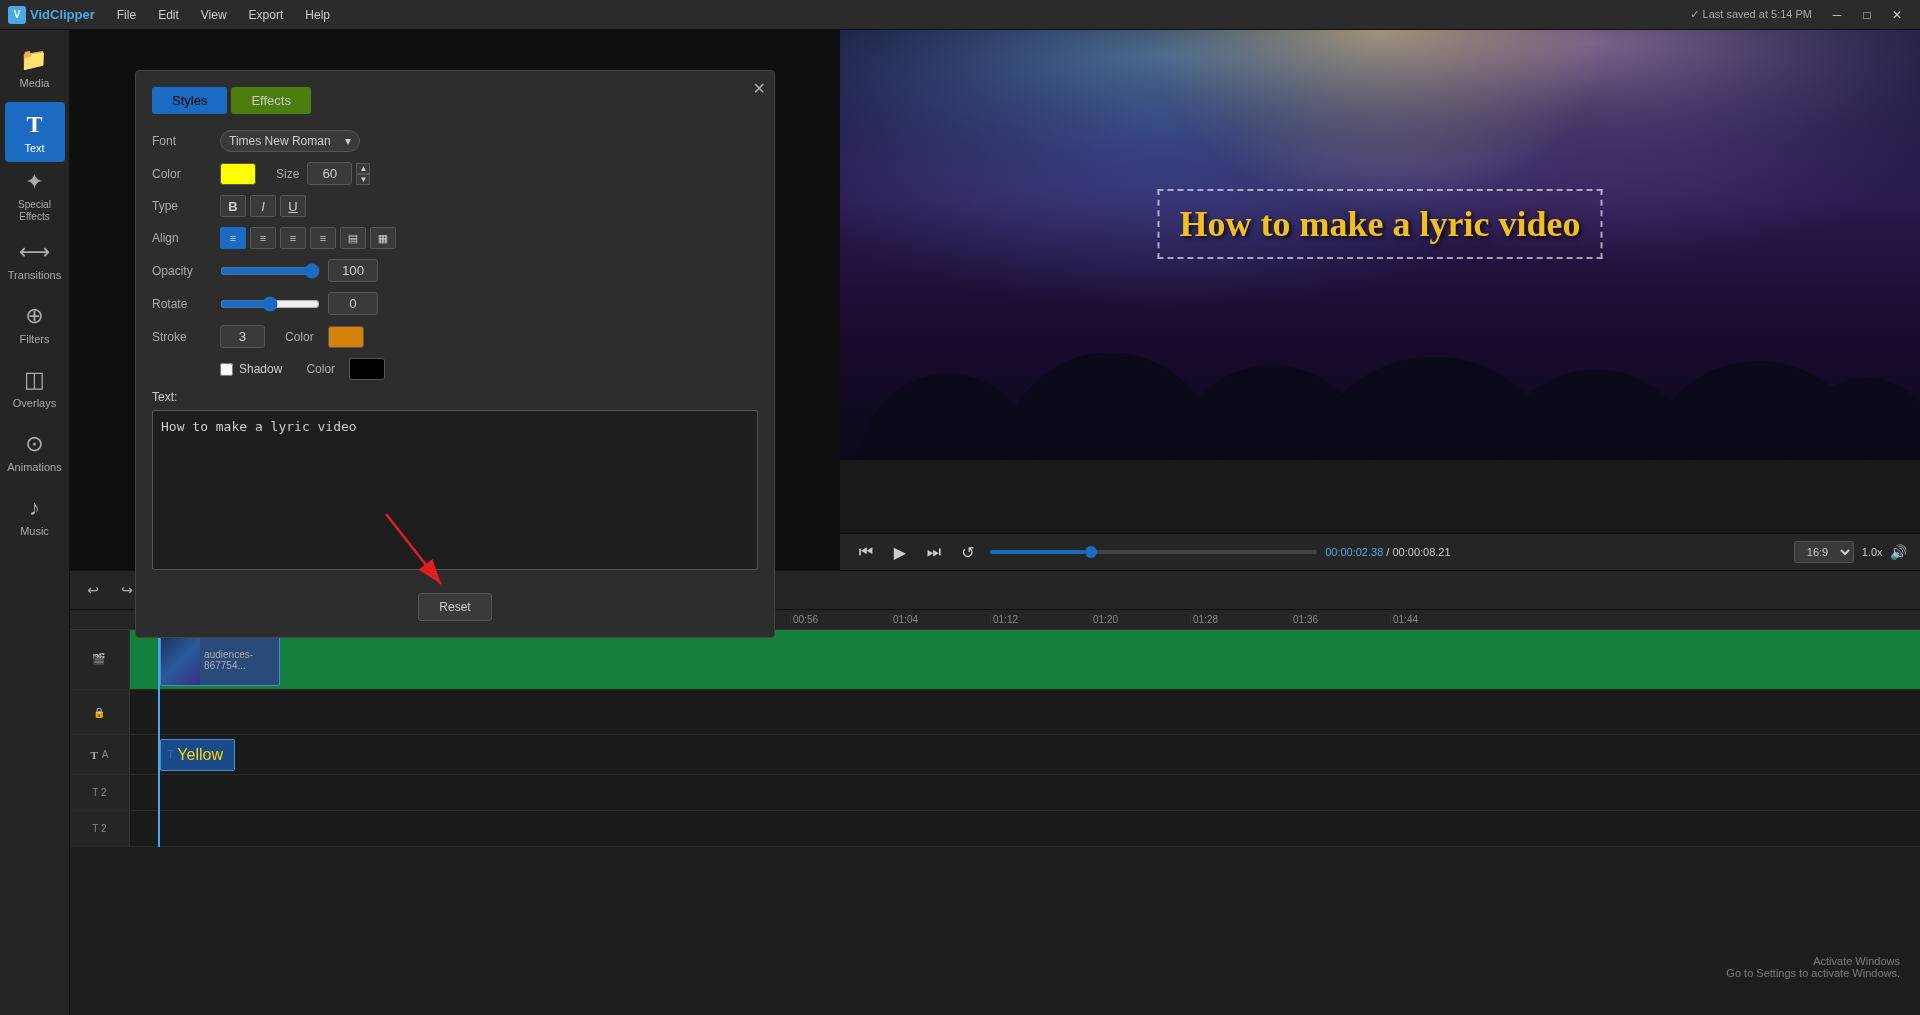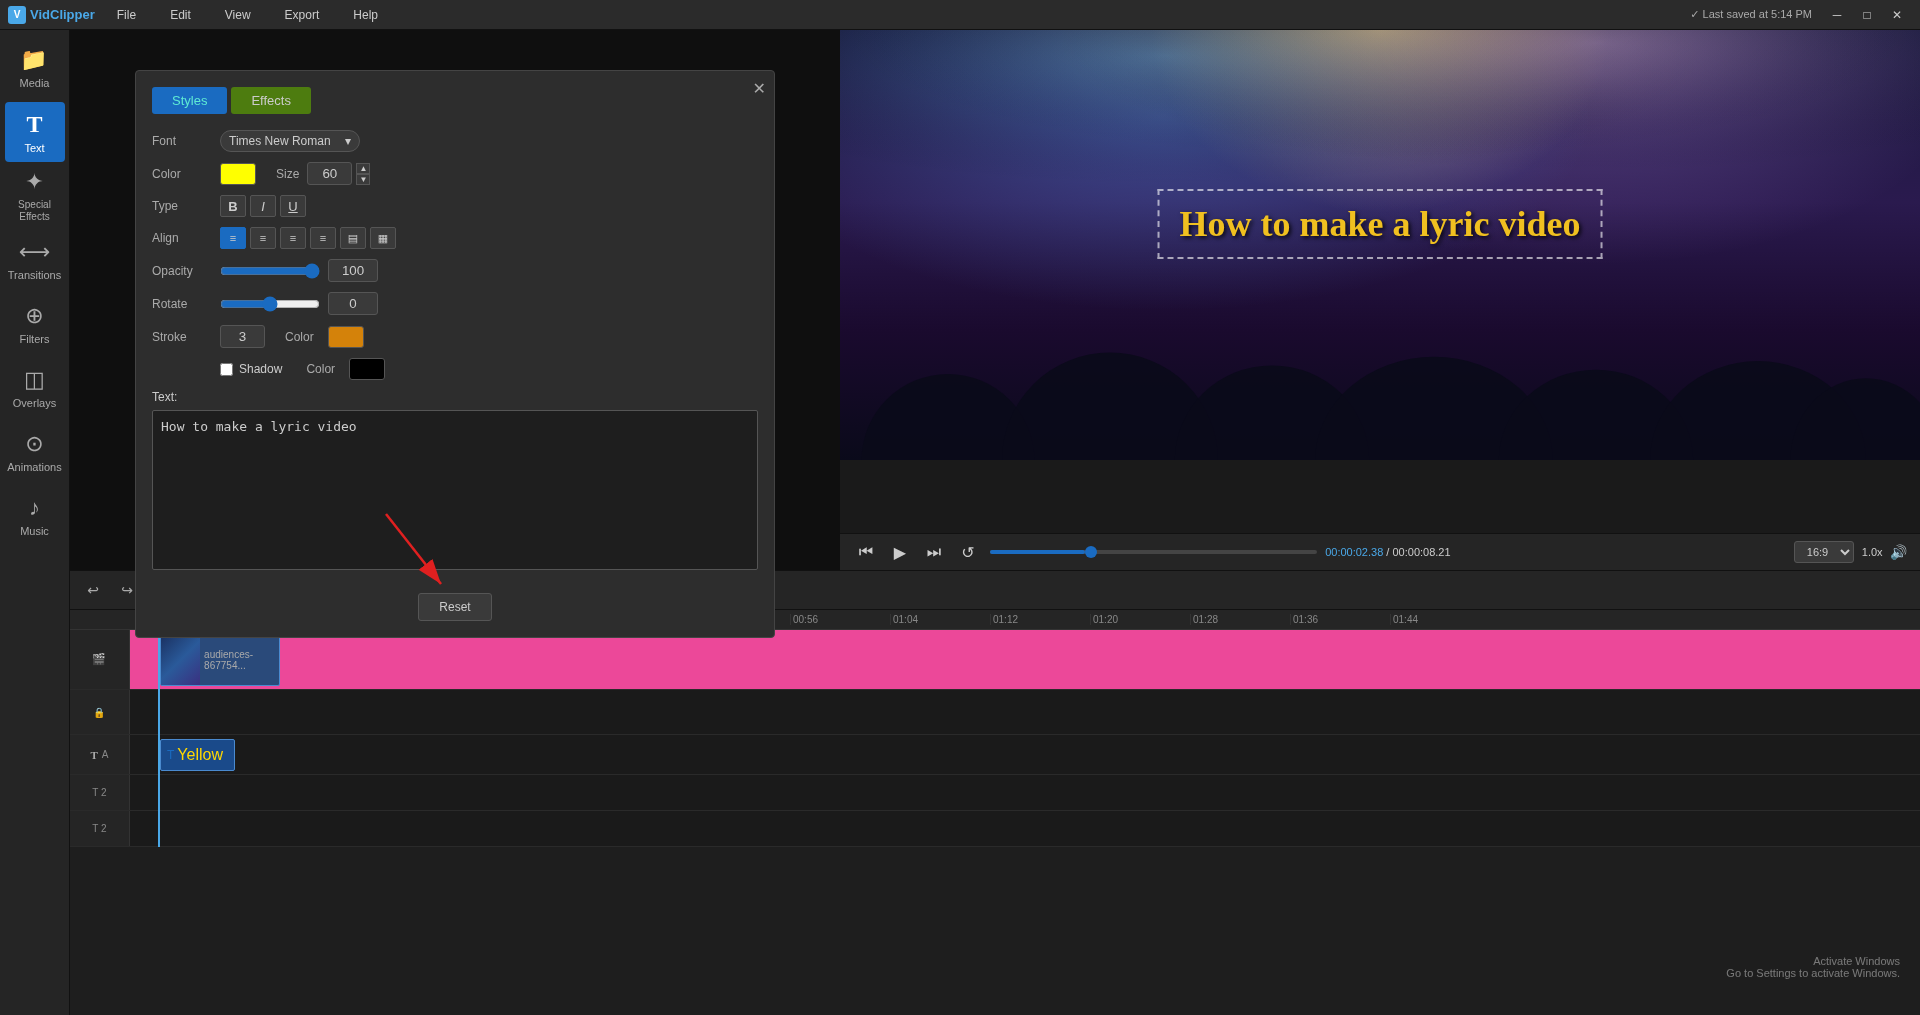--- a/index.html
+++ b/index.html
@@ -5,21 +5,21 @@
     * { box-sizing: border-box; margin: 0; padding: 0; }
     body { background: #1e1e1e; color: #ccc; font-family: 'Segoe UI', Arial, sans-serif; font-size: 12px; overflow: hidden; width: 1920px; height: 1015px; }
 
     
     #titlebar {
       height: 30px; background: #2b2b2b; display: flex; align-items: center; padding: 0 8px;
       border-bottom: 1px solid #111;
     }
     #titlebar .logo { display: flex; align-items: center; gap: 4px; color: #4aa8e8; font-weight: bold; font-size: 13px; margin-right: 12px; }
     #titlebar .logo .logo-icon { width: 18px; height: 18px; background: #4aa8e8; border-radius: 3px; display: flex; align-items: center; justify-content: center; color: white; font-size: 10px; font-weight: bold; }
-    #titlebar .menu-items { display: flex; gap: 14px; justify-content: space-between; }
+    #titlebar .menu-items { display: flex; gap: 2px; justify-content: space-between; }
     #titlebar .menu-item { padding: 4px 10px; color: #ccc; cursor: pointer; font-size: 12px; }
     #titlebar .spacer { flex: 1; }
     #titlebar .saved-status { color: #aaa; font-size: 11px; margin-right: 10px; }
     #titlebar .win-controls { display: flex; gap: 0; }
     #titlebar .win-btn { width: 30px; height: 30px; display: flex; align-items: center; justify-content: center; color: #ccc; cursor: pointer; font-size: 12px; }
 
     
     #main { display: flex; height: calc(1015px - 30px); }
 
     
@@ -32,21 +32,21 @@
     #center { flex: 1; display: flex; flex-direction: column; background: #1e1e1e; position: relative; max-width: 770px; }
 
     
     #modal-overlay { position: absolute; top: 0; left: 0; right: 0; bottom: 0; background: rgba(0,0,0,0.5); z-index: 100; display: flex; align-items: flex-start; justify-content: center; padding-top: 40px; }
     #modal { background: #2d2d2d; border: 1px solid #444; border-radius: 4px; width: 640px; padding: 16px; position: relative; }
     #modal .modal-close { position: absolute; top: 8px; right: 8px; cursor: pointer; color: #aaa; font-size: 16px; }
 
     
     .tab-bar { display: flex; gap: 4px; margin-bottom: 16px; }
     .tab-btn { padding: 6px 20px; border: none; cursor: pointer; border-radius: 3px; font-size: 13px; }
-    .tab-btn.active { background: #1a6bc1; color: #5eead4; }
+    .tab-btn.active { background: #1a6bc1; color: #000000; }
     .tab-btn.inactive { background: #4d7c0f; color: #ccc; }
 
     
     .form-row { display: flex; align-items: center; margin-bottom: 10px; gap: 8px; }
     .form-label { width: 60px; color: #aaa; font-size: 12px; }
     .font-dropdown { background: #3a3a3a; border: 1px solid #555; color: #ccc; padding: 3px 8px; border-radius: 11px; font-size: 12px; display: flex; align-items: center; gap: 6px; cursor: pointer; min-width: 140px; justify-content: space-between; }
     .color-swatch { width: 36px; height: 22px; border-radius: 3px; border: 1px solid #555; cursor: pointer; }
     .size-control { display: flex; align-items: center; gap: 4px; }
     .size-input { background: #3a3a3a; border: 1px solid #555; color: #ccc; width: 45px; padding: 3px 4px; text-align: center; border-radius: 3px; }
     .size-arrows { display: flex; flex-direction: column; }
@@ -143,21 +143,21 @@
     }
     .timeline-ruler {
       height: 20px; background: #252525; border-bottom: 1px solid #333;
       display: flex; align-items: center; padding-left: 60px; position: relative;
     }
     .ruler-marks { display: flex; flex: 1; }
     .ruler-mark { color: #888; font-size: 10px; min-width: 100px; text-align: left; padding-left: 2px; border-left: 1px solid #333; }
     .timeline-content { display: flex; flex-direction: column; position: relative; }
     .timeline-track { display: flex; align-items: center; height: 60px; border-bottom: 1px solid #2a2a2a; }
     .track-controls { width: 60px; background: #252525; height: 100%; display: flex; align-items: center; justify-content: center; flex-shrink: 0; border-right: 1px solid #333; }
-    .track-area { flex: 1; height: 100%; background: #ec4899; position: relative; }
+    .track-area { flex: 1; height: 100%; background: #15803d; position: relative; }
     .video-clip {
       position: absolute; left: 0; top: 4px; height: 52px; width: 100px;
       background: #2a4a7a; border: 1px solid #4a8acf; border-radius: 2px;
       overflow: hidden; display: flex; align-items: center;
     }
     .clip-thumbnail { width: 50px; height: 50px; background: linear-gradient(135deg, #1a3a6a, #2a5a9a); }
     .clip-label { color: #aaa; font-size: 10px; padding: 2px 4px; }
     .text-clip {
       position: absolute; left: 0; top: 2px; height: 32px; width: 75px;
       background: #1a4a8a; border: 1px solid #4a8acf; border-radius: 2px;

